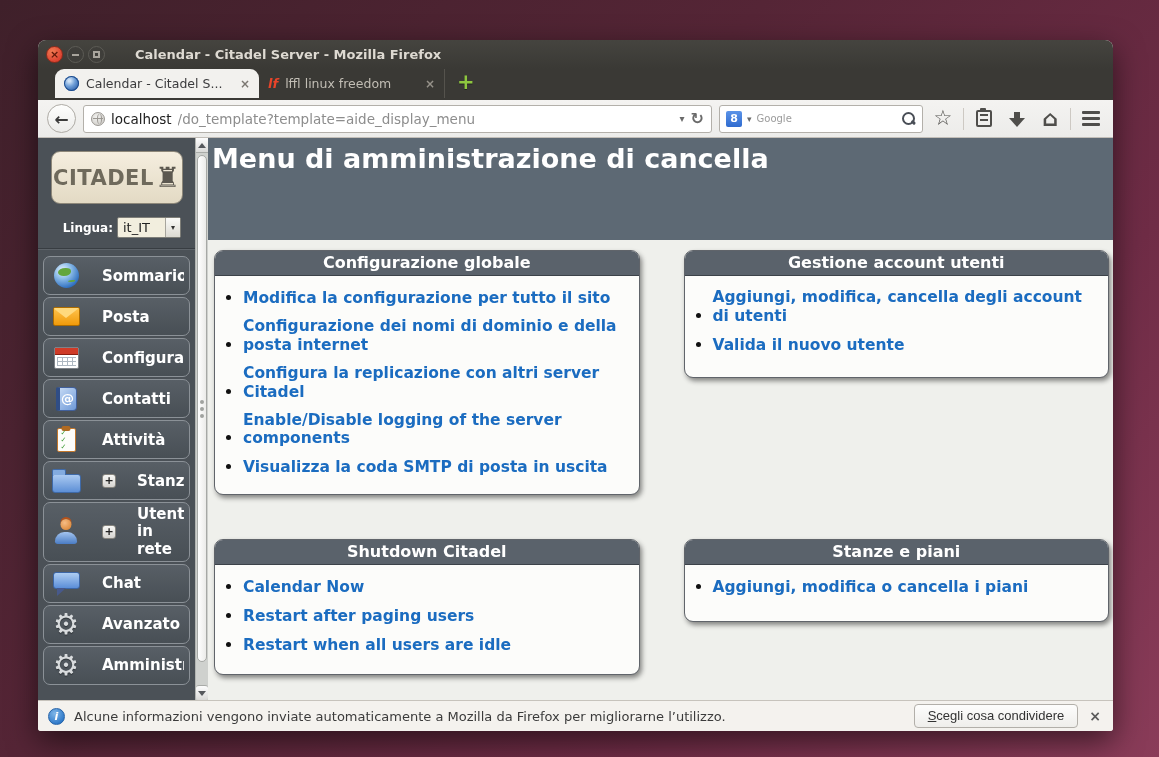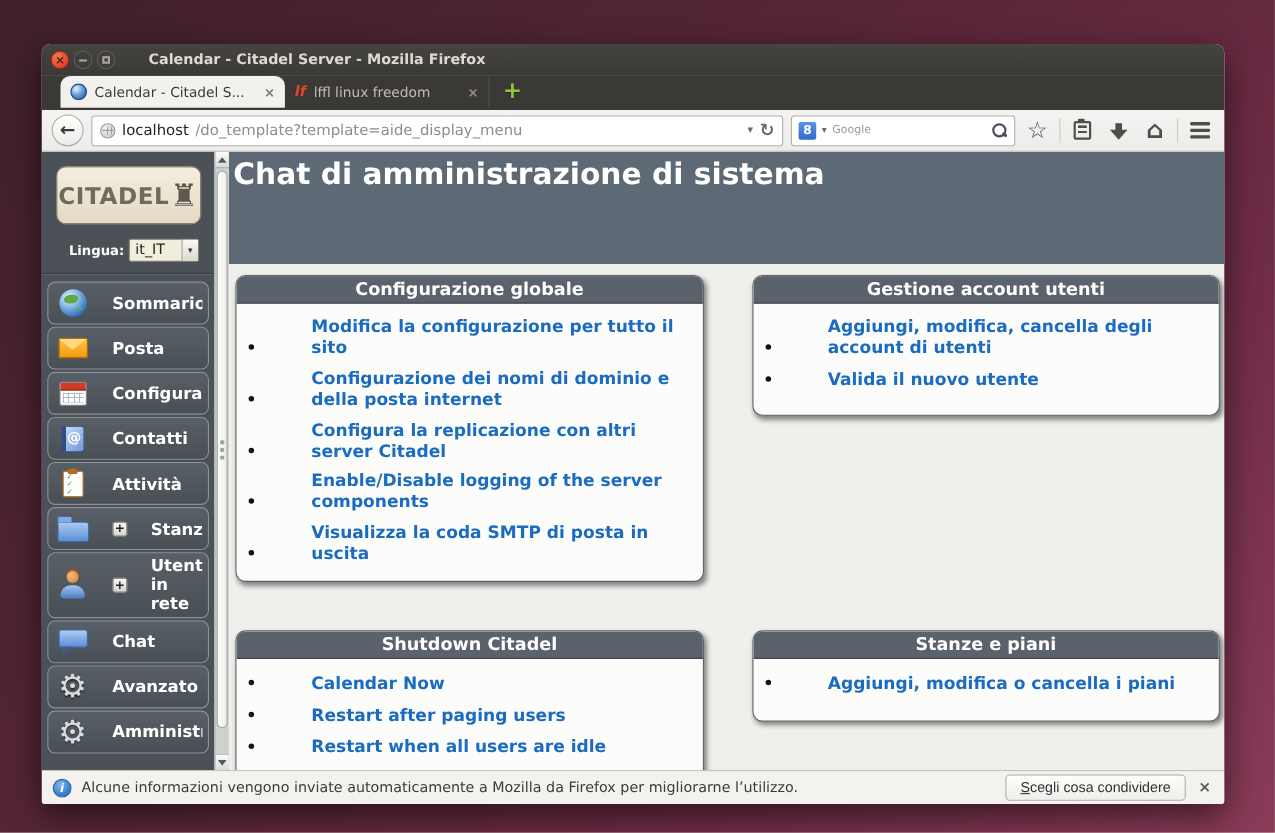--- a/index.html
+++ b/index.html
@@ -168,21 +168,21 @@
   .main { flex:1; display:flex; flex-direction:column; overflow:hidden; background:#eff0ec; }
   .banner { height:102px; background:#5d6974; padding:5px 0 0 4px; flex:none; }
   .banner h1 { color:#fff; font-size:27px; font-weight:bold; }
   .boxes { padding:10px 4px 0 6px; display:grid; grid-template-columns:1fr 1fr; column-gap:7px; row-gap:8px; align-items:start;gap:44px; }
   .mbox { border-radius:9px; box-shadow:2px 3px 5px rgba(0,0,0,.45); background:#fcfcfa; border:1px solid #60646a; overflow:hidden; }
   .mbox-header { background:#5a626b; color:#fff; font-weight:bold; font-size:16px; text-align:center;
     padding:2px 0 3px; border-bottom:1px solid #3c4249; cursor:default; }
   .mbox-body { padding:4px 10px 6px 8px; }
   .mbox-body ul { list-style:disc; padding-left:20px; margin:8px 0 6px; color:#111; }
   .mbox-body li { margin-bottom:9px; }
-  .mbox-body a { color:#1b6cc0; font-weight:bold; font-size:15.5px; text-decoration:none; line-height:1.22; display:inline-block;margin-left:40px; }
+  .mbox-body a { color:#1b6cc0; font-weight:bold; font-size:15.5px; text-decoration:none; line-height:1.22; display:inline-block; }
   .body-0 { min-height:218px; } .body-1 { min-height:101px; } .body-2 { min-height:109px; } .body-3 { min-height:56px; }
   
   .notifybar { height:31px; background:#f4f2ee; border-top:1px solid #c7c3bc; display:flex; align-items:center;
     padding:0 10px; gap:9px; flex:none; font-size:13px; color:#3b3b3b; }
   .info-icon { width:17px; height:17px; border-radius:50%; flex:none;
     background:radial-gradient(circle at 38% 30%, #7fb6e8, #2e78c8 75%); border:1px solid #2563a8;
     color:#fff; font-weight:bold; font-style:italic; font-size:11px; display:flex; align-items:center; justify-content:center; }
   .notify-text { flex:1; white-space:nowrap; overflow:hidden; }
   .notify-btn { padding:3px 13px 4px; border:1px solid #b2afa9; border-radius:4px;
     background:linear-gradient(#fdfdfc,#efeeeb); font-size:13px; color:#333; cursor:pointer; white-space:nowrap; }
@@ -343,21 +343,21 @@
           <span class="tri-up"></span>
         </span>
       <span class="scroll-thumb"></span>
       <span class="scroll-btn down">
           <span class="tri-down"></span>
         </span>
     </div>
 
     <div class="main">
       <div class="banner">
-        <h1>Chat di amministrazione di sistema</h1>
+        <h1>Menu di amministrazione di cancella</h1>
       </div>
       <div class="boxes">
 
         <div class="mbox">
           <div class="mbox-header">Configurazione globale</div>
           <div class="mbox-body body-0">
             <ul>
               <li><a href="#">Modifica la configurazione per tutto il sito</a></li>
               <li><a href="#">Configurazione dei nomi di dominio e della posta internet</a></li>
               <li><a href="#">Configura la replicazione con altri server Citadel</a></li>

